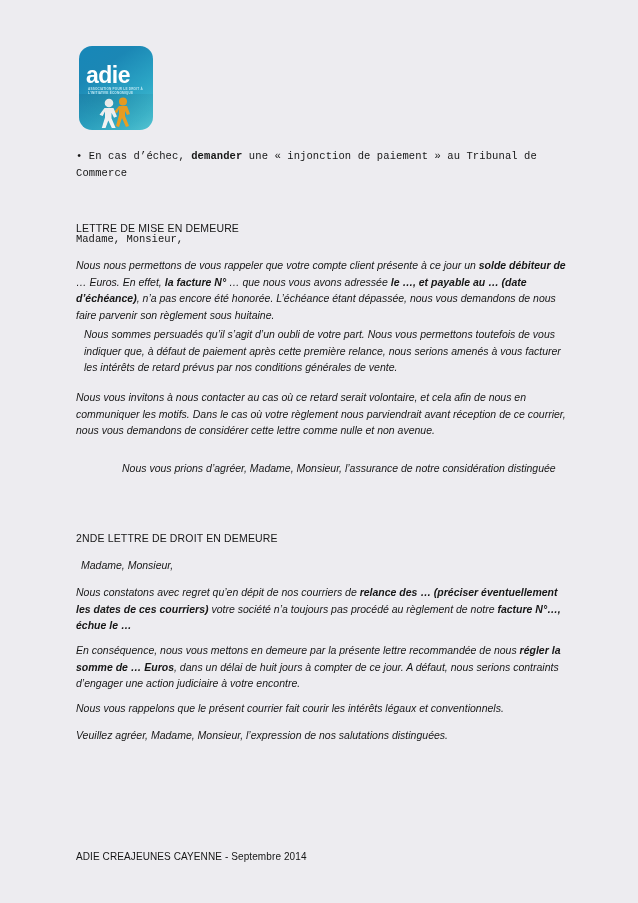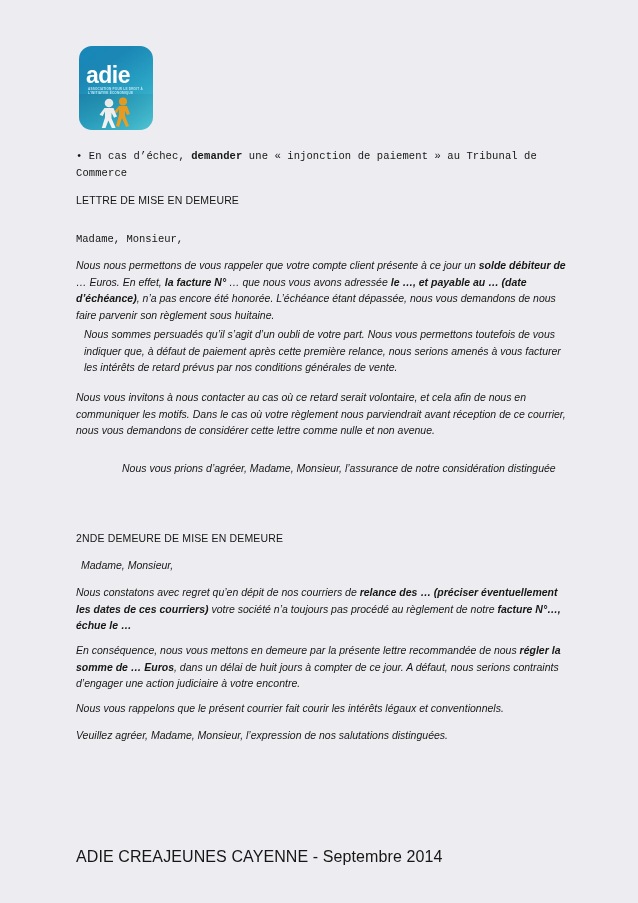--- a/index.html
+++ b/index.html
@@ -90,21 +90,21 @@
   .plain  { font-style: normal; font-family: Liberation Mono, monospace; }
   .ital   { font-style: italic; }
   .ital b { font-weight: bold; font-style: italic; }
   .bullet { letter-spacing: 0.1px; }
   .heading { font-style: normal; letter-spacing: 0.15px; }
   .indent-sm { text-indent: 0; padding-left: 5px; }
   .indent-big { text-indent: 46px; }
   .footer {
     position: absolute;
     left: 76px;
-    font-size: 16px;
+    font-size: 10px;
     line-height: 15px;
     color: #161616;
     letter-spacing: 0.1px;
   }
 </style>
 </head>
 <body>
 
 <div class="page">
 
@@ -126,34 +126,34 @@
           <path d="M21.5 12 h9 l3.5 8.5 -3 1.3 -2.5 -5 v5.5 l4.5 10.5 -3.2 1.2 -4.5 -9.5 -3.5 9.5 -3.3 -1.1 3.5 -11.5 v-6 l-2.3 4.6 -3.2 -1.2 z"></path>
         </g>
       </svg>
     </div>
   </div>
 
   <div class="blk plain bullet" style="top:148px;">
     <span>• En cas d’échec, </span><b>demander</b><span> une  « injonction de paiement » au Tribunal de Commerce</span>
   </div>
 
-  <div class="blk heading" style="top:192px;">LETTRE DE MISE EN DEMEURE</div>
+  <div class="blk heading" style="top:220px;">LETTRE DE MISE EN DEMEURE</div>
   <div class="blk plain" style="top:231px;">Madame, Monsieur,</div>
 
   <div class="blk ital" style="top:257px;">
     <span>Nous nous permettons de vous rappeler que votre compte client présente à ce jour un </span><b>solde débiteur de</b><span> … Euros. En effet, </span><b>la facture N°</b><span> …  que nous vous avons adressée </span><b>le …, et payable au … (date d’échéance)</b><span>, n’a pas encore été honorée. L’échéance étant dépassée, nous vous demandons de nous faire parvenir son règlement sous huitaine.</span>
   </div>
 
   <div class="blk ital" style="top:326px;margin-left:8px;">Nous sommes persuadés qu’il s’agit d’un oubli de votre part. Nous vous permettons toutefois de vous indiquer que, à défaut de paiement après cette première relance, nous serions amenés à vous facturer les intérêts de retard prévus par nos conditions générales de vente.</div>
 
   <div class="blk ital" style="top:389px;">Nous vous invitons à nous contacter au cas où ce retard serait volontaire, et cela afin de nous en communiquer les motifs. Dans le cas où votre règlement nous parviendrait avant réception de ce courrier, nous vous demandons de considérer cette lettre comme nulle et non avenue.</div>
 
   <div class="blk ital indent-big" style="top:460px;">Nous vous prions d’agréer, Madame, Monsieur, l’assurance de notre considération distinguée</div>
 
-  <div class="blk heading" style="top:530px;">2NDE DEMEURE DE MISE EN DEMEURE</div>
+  <div class="blk heading" style="top:530px;">2NDE LETTRE DE DROIT EN DEMEURE</div>
   <div class="blk ital indent-sm" style="top:557px;">Madame, Monsieur,</div>
 
   <div class="blk ital" style="top:642px;">
     <span>En conséquence, nous vous mettons en demeure par la présente lettre recommandée de nous </span><b>régler la somme de … Euros</b><span>, dans un délai de huit jours à compter de ce jour. A défaut, nous serions contraints d’engager une action judiciaire à votre encontre.</span>
   </div>
 
   <div class="blk ital" style="top:584px;">
     <span>Nous constatons avec regret qu’en dépit de nos courriers de </span><b>relance des … (préciser éventuellement les dates de ces courriers)</b><span> votre société n’a toujours pas procédé au règlement de notre </span><b>facture N°…, échue le …</b>
   </div>
 

